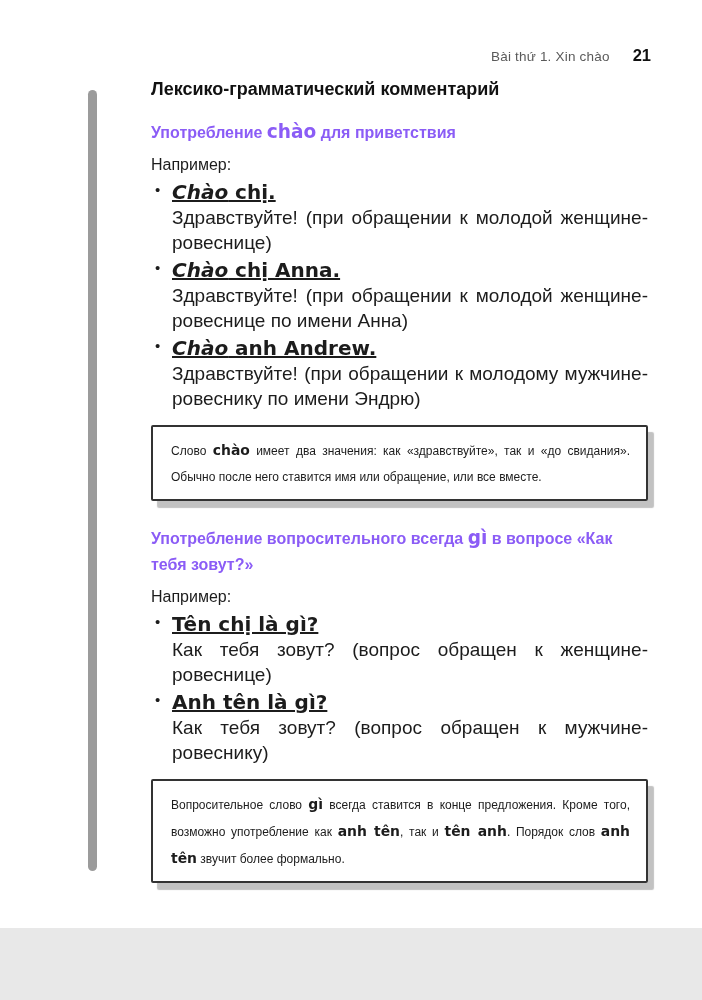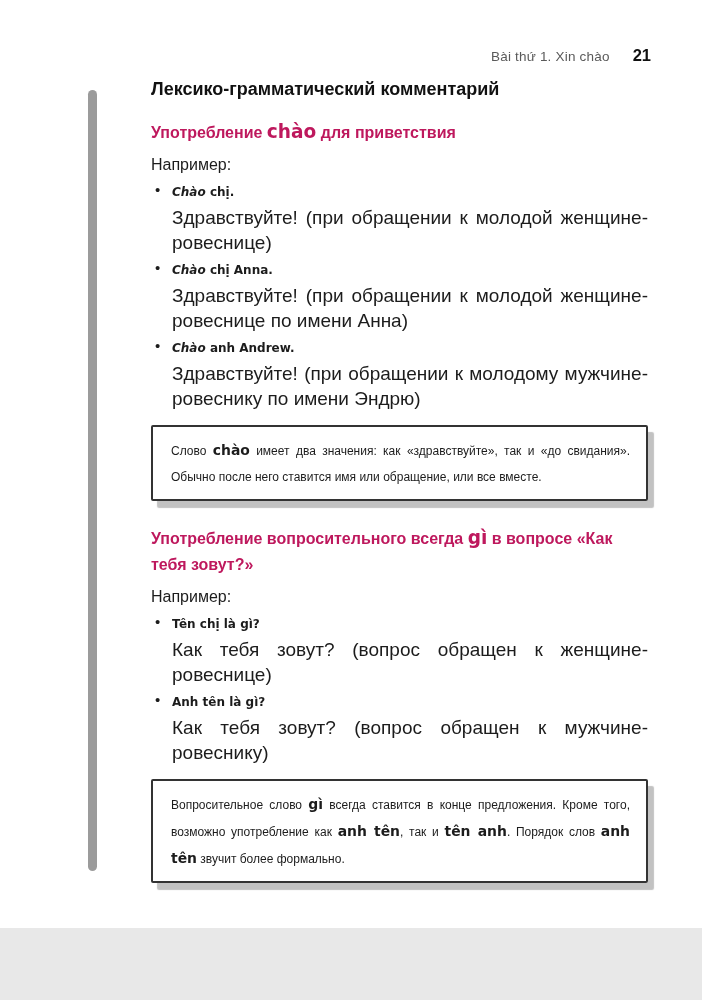--- a/index.html
+++ b/index.html
@@ -28,37 +28,37 @@
   }
   .content{
     position:absolute;left:115px;top:78px;width:497px;margin-left:36px;
   }
   h1.title{
     font-size:18px;line-height:23px;font-weight:bold;
     margin:0 0 18px;color:#111;
   }
   h2.section-heading{
     font-size:16px;line-height:26px;font-weight:bold;
-    margin:0 0 9px;color:#be185d;
+    margin:0 0 9px;color:#8b5cf6;
   }
   .example-label{
     font-size:16px;line-height:20px;margin:0 0 5px;
   }
   ul.example-list{list-style:none;margin:0 0 2px;padding:0;}
   ul.example-list > li{
     position:relative;padding-left:21px;margin:0 0 3px;
   }
   ul.example-list > li::before{
     content:"\2022";
     position:absolute;left:4px;top:1px;
     font-size:15px;color:#1c1c1c;
   }
   .term{
-    margin:0;line-height:25px;font-size:12px;
-    font-family:"DejaVu Sans",sans-serif;font-weight:bold;
+    margin:0;line-height:25px;font-size:20px;
+    font-family:"DejaVu Sans",sans-serif;font-weight:bold;text-decoration:underline;
   }
   .desc{
     margin:0;font-size:19px;line-height:25px;
     text-align:justify;
   }
   .note-box{
     border:2px solid #333333;border-radius:2px;
     box-shadow:6px 7px 1px #c2c2c2;
     padding:10px 16px 9px 18px;
     margin:14px 0 24px;

